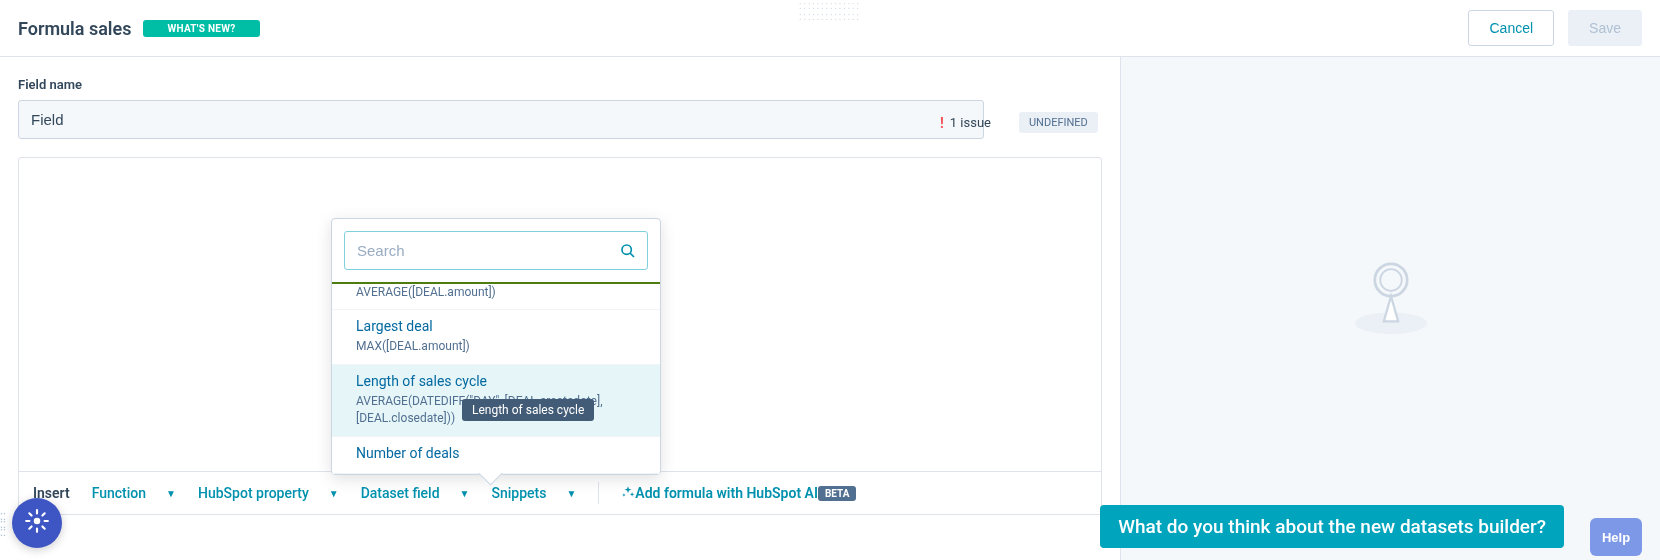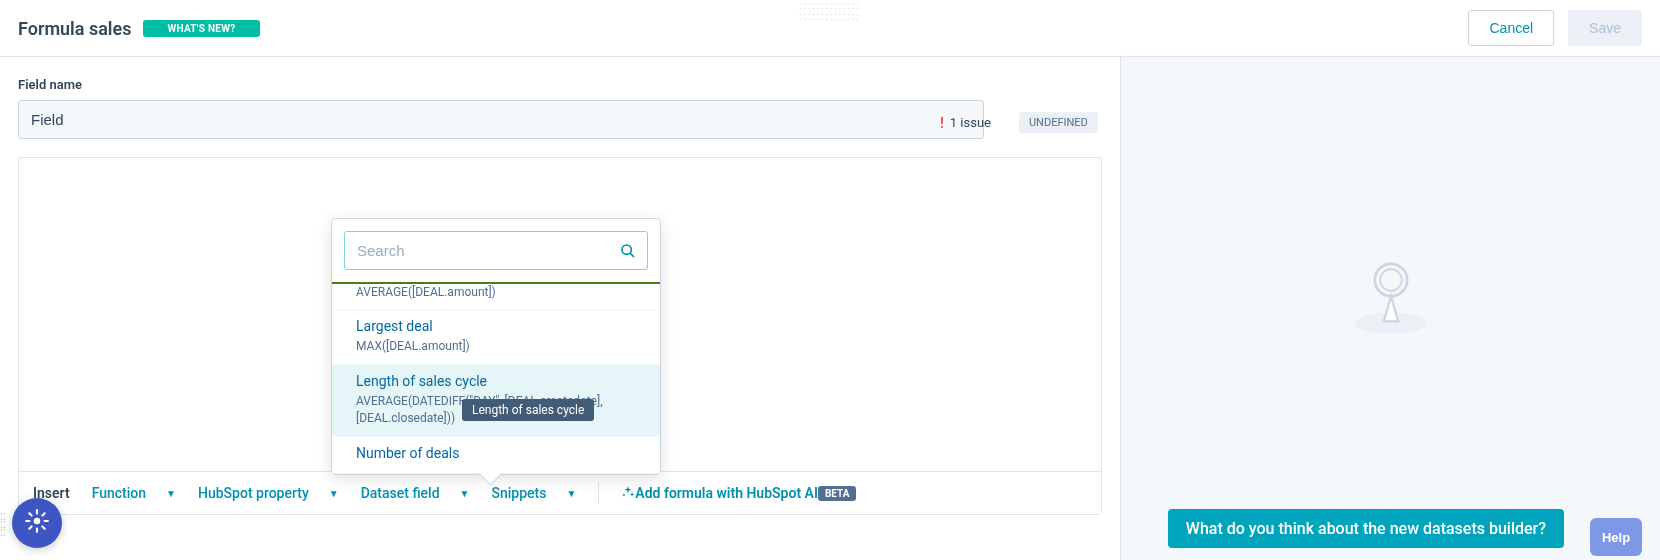--- a/index.html
+++ b/index.html
@@ -289,21 +289,21 @@
     display: inline-flex;
     align-items: center;
     gap: 4px;
   }
   .feedback-pill {
     position: absolute;
     bottom: 12px;
     right: 96px;
     background: #00a4bd;
     color: #fff;
-    font-size: 16px;
+    font-size: 19px;
     font-weight: 500;
     padding: 10px 18px;
     border-radius: 4px;
     cursor: pointer;
   }
   .help-btn {
     position: absolute;
     bottom: 4px;
     right: 18px;
     background: #7c98e6;

